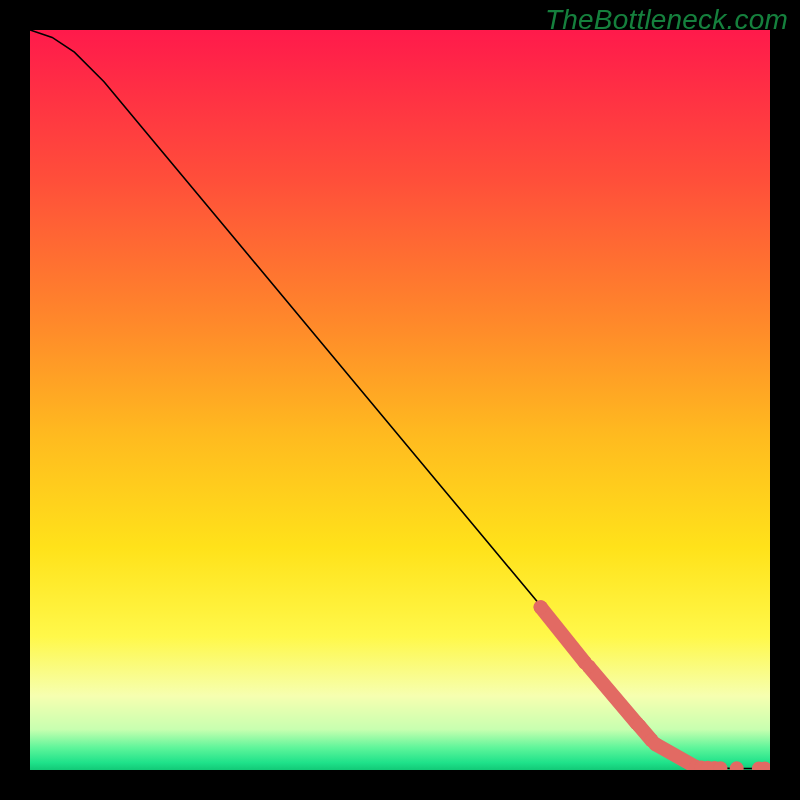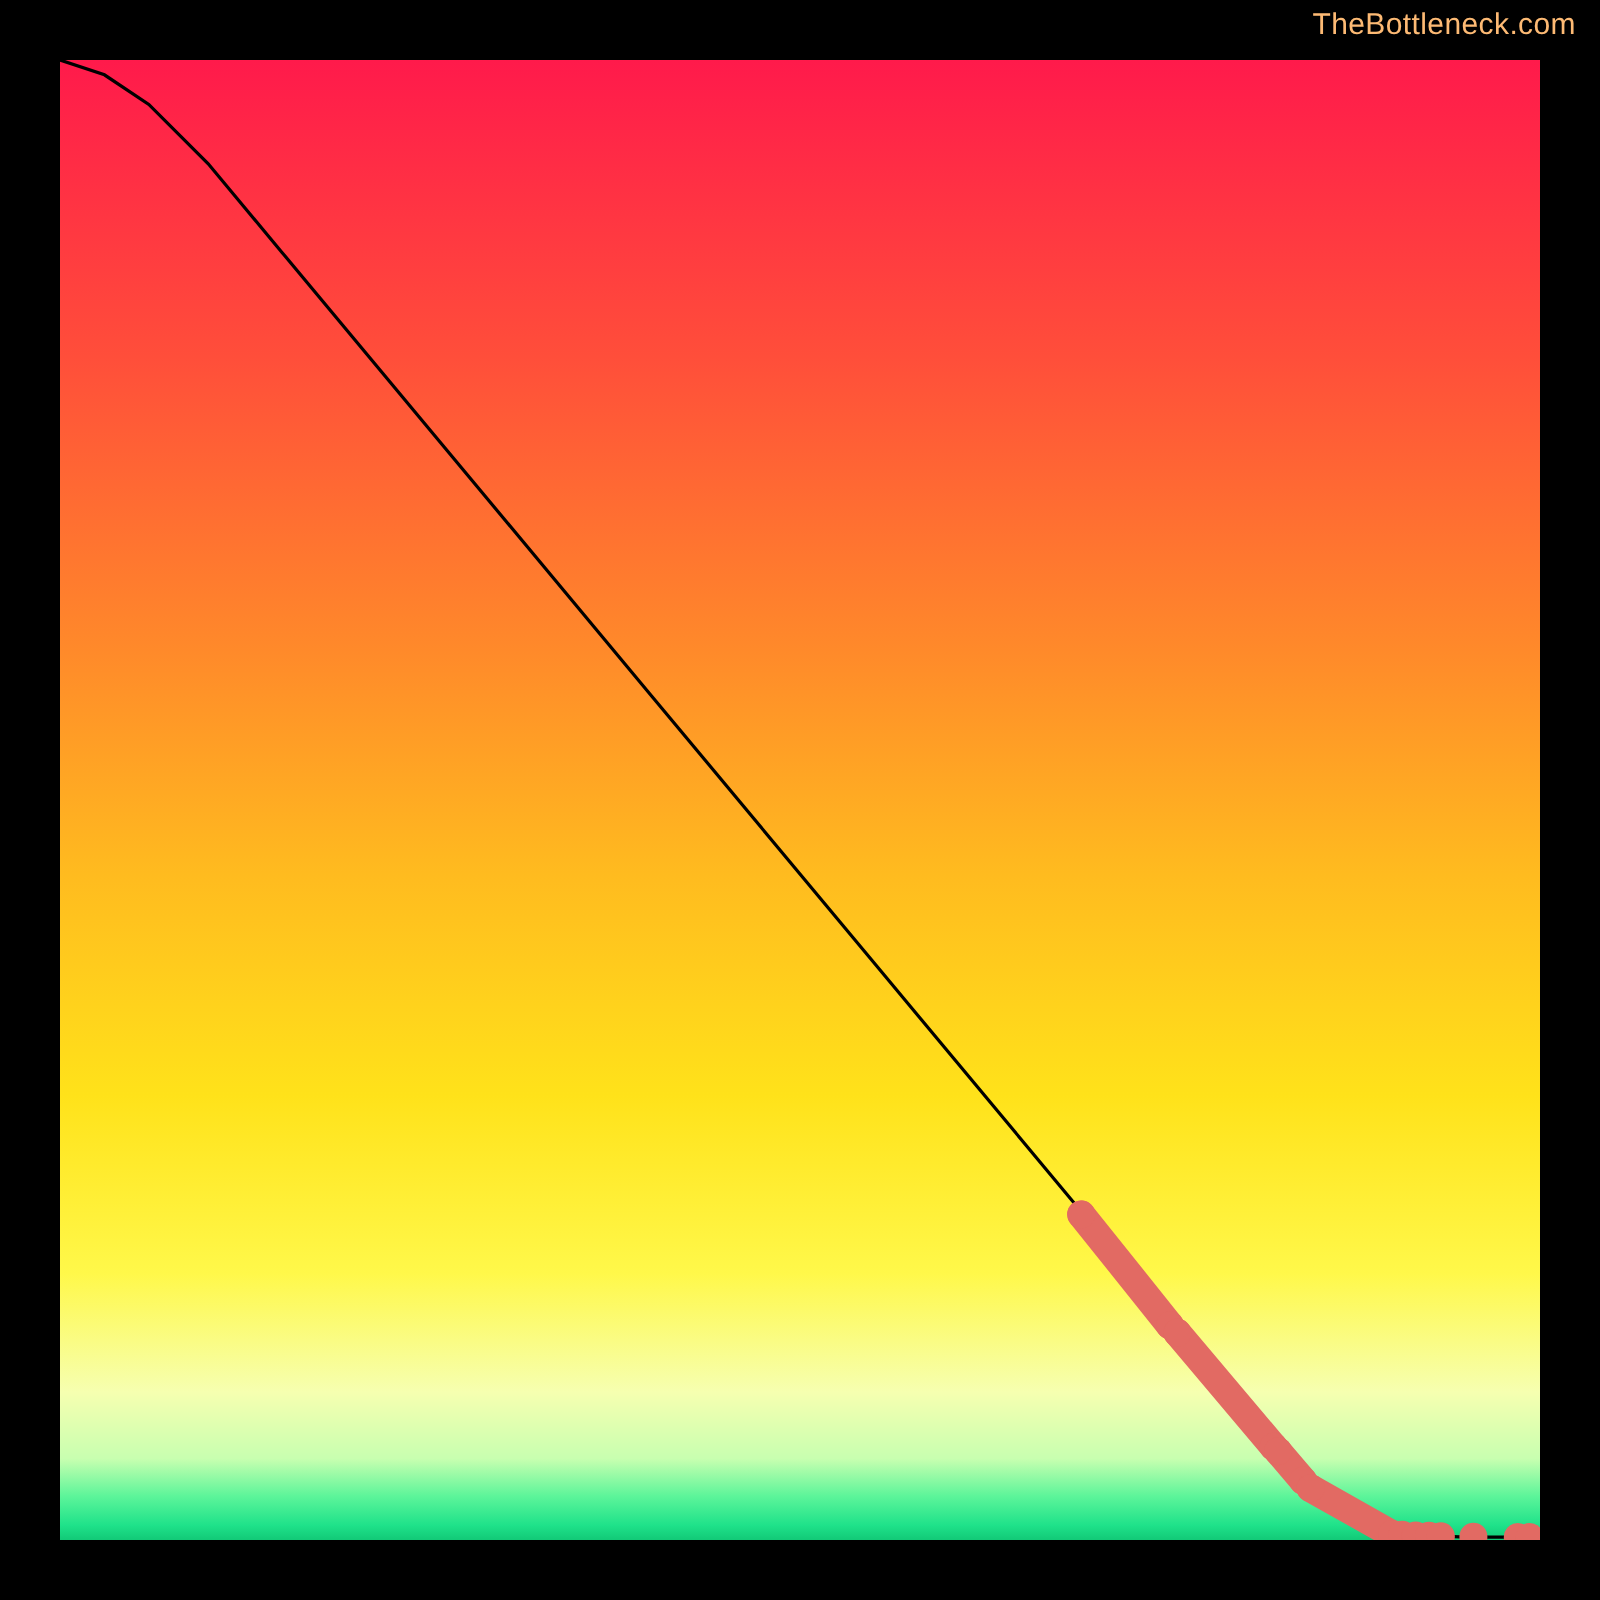--- a/index.html
+++ b/index.html
@@ -14,25 +14,26 @@
   .frame {
     width: 800px;
     height: 800px;
     background: #000;
     position: relative;
   }
   .watermark {
     position: absolute;
     top: 4px;
     right: 12px;
-    color: #fdba74;
-    font-size: 15px;
+    color: #15803d;
+    font-size: 28px;
     letter-spacing: 0.2px;
     font-weight: 400;
     z-index: 5;
+    font-style: italic;
   }
   svg.plot {
     position: absolute;
     left: 30px;
     top: 30px;
     width: 740px;
     height: 740px;
     display: block;
   }
 </style>

